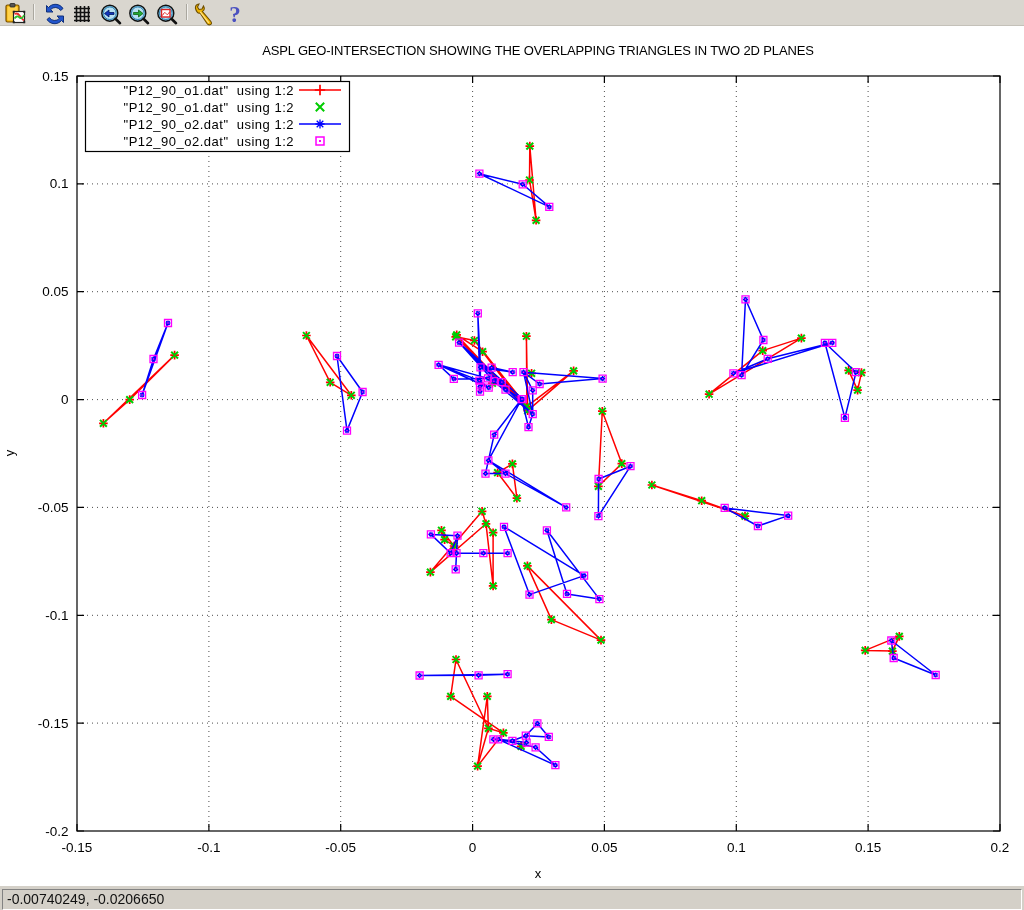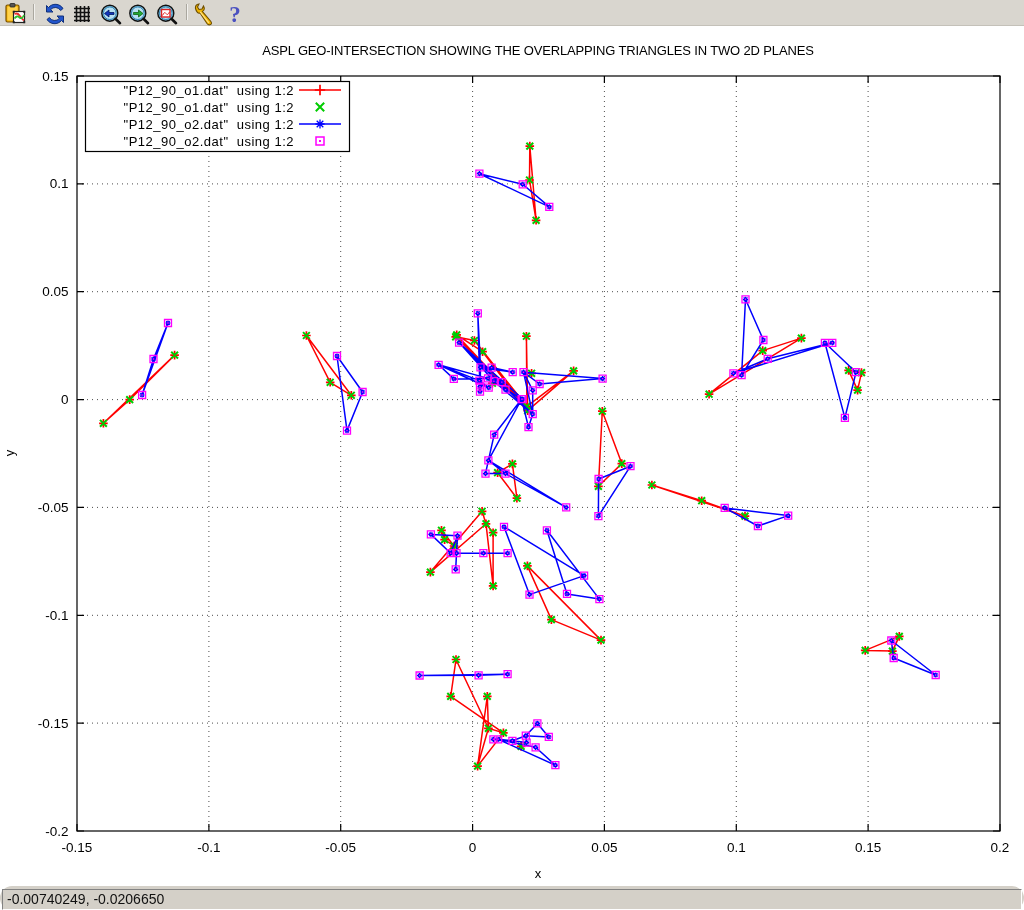--- a/index.html
+++ b/index.html
@@ -85,14 +85,14 @@
 <path d="M16.5 16.8 L21 21.2" stroke="#111" stroke-width="2.6" stroke-linecap="round"></path>
 </svg></span>
     <span style="position:absolute;left:193px;top:2px"><svg width="24" height="24" viewBox="0 0 24 24">
 <path d="M2.5 6.5 Q2 2.5 6 2 L4.5 5 L6 7.5 L9 7 L10.5 4 Q12.5 7.5 9.5 9.5 L17.5 19 Q19.5 21.5 17.5 22.5 Q15.5 23.5 14 21.5 L7 11 Q4 12 2.5 6.5Z" fill="#f0b400" stroke="#6e4e00" stroke-width="1.1"></path>
 <path d="M7.2 9.8 L15.8 20.8" stroke="#ffe080" stroke-width="1.3" fill="none"></path>
 </svg></span>
     <span style="position:absolute;left:223px;top:2px"><svg width="24" height="24" viewBox="0 0 24 24">
 <text x="12" y="20" font-size="23" font-weight="bold" fill="#4a50c0" text-anchor="middle" font-family="'Liberation Serif',serif">?</text>
 </svg></span>
   </div>
-<div style="position:absolute;left:0;top:886px;width:1024px;height:24px;background:#d4d0c8;border-radius:12px;">
+<div style="position:absolute;left:0;top:886px;width:1024px;height:24px;background:#d4d0c8;">
     <div style="position:absolute;left:2px;top:3px;right:2px;height:19px;background:#d4d0c8;border-top:1px solid #828282;border-left:1px solid #828282;border-bottom:1px solid #fff;border-right:1px solid #fff;font:14px 'Liberation Sans',sans-serif;color:#111;padding-left:4px;line-height:19px">-0.00740249, -0.0206650</div>
   </div>
 </body></html>

